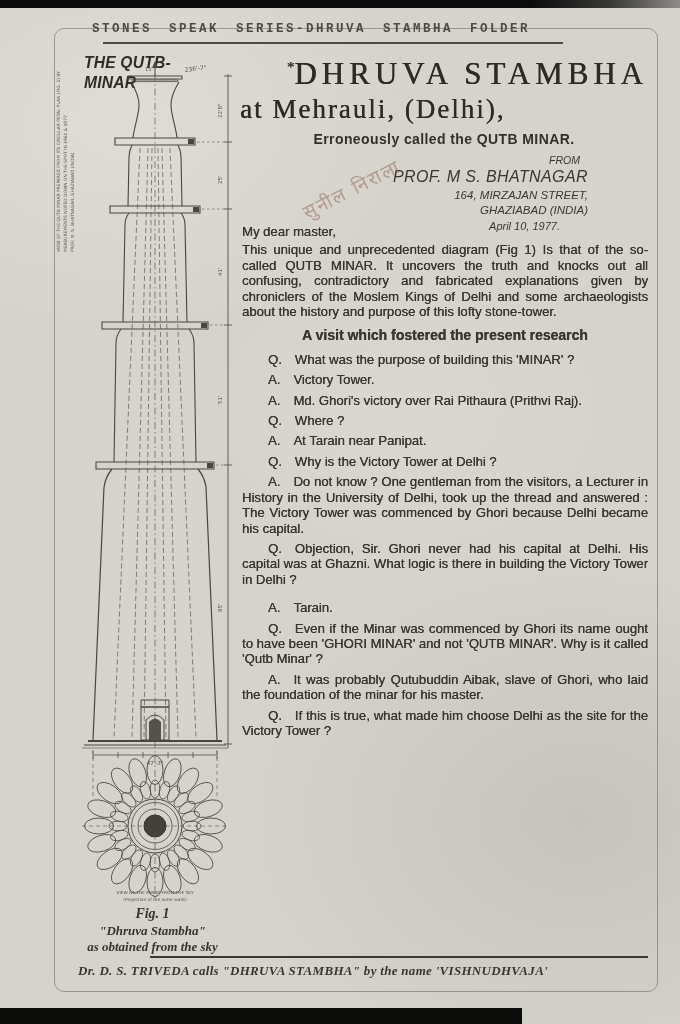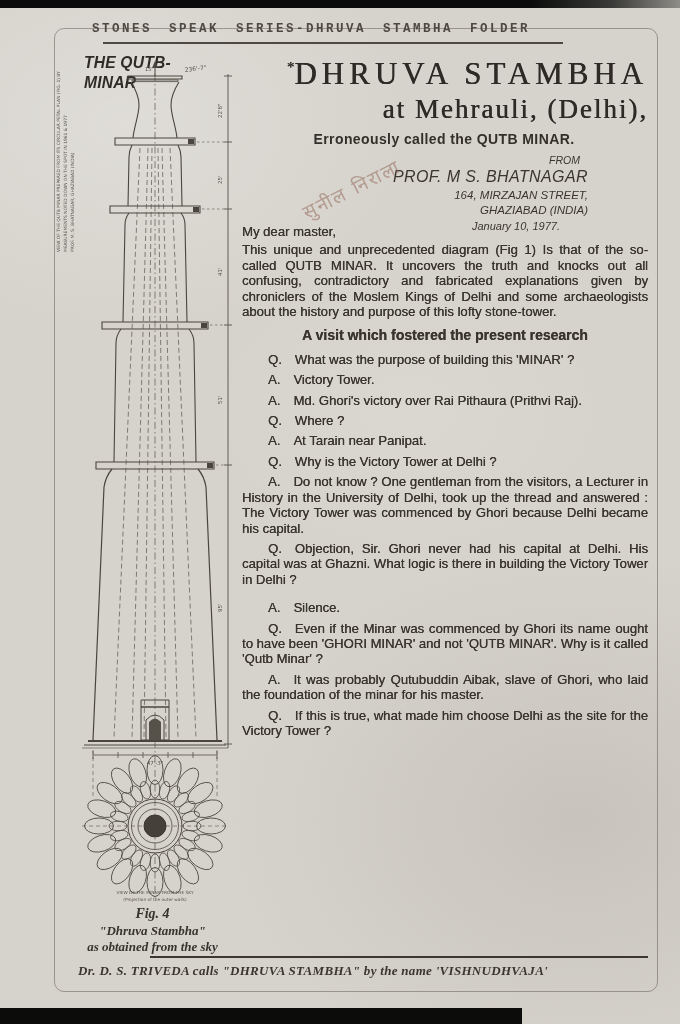--- a/index.html
+++ b/index.html
@@ -37,21 +37,21 @@
     font-family:"Liberation Serif", serif;font-weight:bold;font-style:italic;color:#37332d;}
   .fig-label{top:906px;font-size:14px;}
   .fig-line1{top:923px;font-size:13px;}
   .fig-line2{top:939px;font-size:13px;}
 
   .masthead{position:absolute;left:240px;top:56px;width:408px;}
   .m-title{font-family:"Liberation Serif", serif;font-size:31px;letter-spacing:5px;
     text-align:right;color:#2e2a25;text-shadow:.5px 0 0 currentColor;white-space:nowrap;}
   .m-title sup{font-size:15px;vertical-align:12px;letter-spacing:0;}
   .m-title2{font-family:"Liberation Serif", serif;font-size:27px;letter-spacing:2px;
-    text-align:right;margin-top:2px;color:#2e2a25;text-shadow:.4px 0 0 currentColor;}
+    text-align:left;margin-top:2px;color:#2e2a25;text-shadow:.4px 0 0 currentColor;}
   .m-sub{font-size:14px;font-weight:bold;text-align:center;margin-top:6px;letter-spacing:.4px;color:#332f29;}
   .m-fromblock{text-align:right;padding-right:60px;font-style:italic;font-weight:normal;color:#3a362f;}
   .m-from{font-size:10.5px;margin-top:7px;padding-right:8px;}
   .m-author{font-size:16px;margin-top:2px;letter-spacing:.4px;}
   .m-addr{font-size:11.5px;margin-top:3px;}
   .m-date{font-size:11px;margin-top:4px;padding-right:28px;}
 
   .letter{position:absolute;left:242px;top:224px;width:406px;
     font-size:13.1px;line-height:15.4px;text-align:justify;color:#3a362f;
     text-shadow:.25px 0 0 currentColor;}
@@ -227,51 +227,51 @@
         <ellipse cx="103" cy="714" rx="8" ry="14.5" transform="rotate(0 103 770)" fill="none" stroke="#4a463f" stroke-width="0.9"></ellipse>
       <circle cx="103" cy="770" r="27" class="ink" stroke-width="1"></circle>
       <circle cx="103" cy="770" r="23.5" class="ink" stroke-width="0.8"></circle>
       <circle cx="103" cy="770" r="17" class="ink" stroke-width="0.8"></circle>
       <circle cx="103" cy="770" r="11" fill="#45413a" stroke="#3a362f"></circle>
     </g>
     <text class="dimtxt" x="103" y="838" font-size="4.3" text-anchor="middle">VIEW OF THE MINAR FROM THE SKY</text>
     <text class="dimtxt" x="103" y="845" font-size="4.3" text-anchor="middle">(Projection of the outer walls)</text>
   </svg>
 
-  <div class="fig-caption fig-label">Fig. 4</div>
+  <div class="fig-caption fig-label">Fig. 1</div>
   <div class="fig-caption fig-line1">"Dhruva Stambha"</div>
   <div class="fig-caption fig-line2">as obtained from the sky</div>
 
   <div class="masthead">
     <div class="m-title"><sup>*</sup><span>DHRUVA STAMBHA</span></div>
     <div class="m-title2">at Mehrauli, (Delhi),</div>
     <div class="m-sub">Erroneously called the QUTB MINAR.</div>
     <div class="m-fromblock">
       <div class="m-from">FROM</div>
       <div class="m-author">PROF. M S. BHATNAGAR</div>
       <div class="m-addr">164, MIRZAJAN STREET,</div>
       <div class="m-addr">GHAZIABAD (INDIA)</div>
-      <div class="m-date">January 10, 1977.</div>
+      <div class="m-date">April 10, 1977.</div>
     </div>
   </div>
 
   <div class="letter">
     <p class="salutation">My dear master,</p>
     <p>This unique and unprecedented diagram (Fig 1) Is that of the so-called QUTB MINAR. It uncovers the truth and knocks out all confusing, contradictory and fabricated explanations given by chroniclers of the Moslem Kings of Delhi and some archaeologists about the history and purpose of this lofty stone-tower.</p>
     <p class="heading">A visit which fostered the present research</p>
 
     <p class="qa"><span class="speaker">Q.</span><span>What was the purpose of building this 'MINAR' ?</span></p>
     <p class="qa"><span class="speaker">A.</span><span>Victory Tower.</span></p>
     <p class="qa"><span class="speaker">A.</span><span>Md. Ghori's victory over Rai Pithaura (Prithvi Raj).</span></p>
     <p class="qa"><span class="speaker">Q.</span><span>Where ?</span></p>
     <p class="qa"><span class="speaker">A.</span><span>At Tarain near Panipat.</span></p>
     <p class="qa"><span class="speaker">Q.</span><span>Why is the Victory Tower at Delhi ?</span></p>
     <p class="qa"><span class="speaker">A.</span><span>Do not know ?  One gentleman from the visitors, a Lecturer in History in the University of Delhi, took up the thread and answered : The Victory Tower was commenced by Ghori because Delhi became his capital.</span></p>
     <p class="qa"><span class="speaker">Q.</span><span>Objection, Sir.  Ghori never had his capital at Delhi.  His capital was at Ghazni. What logic is there in building the Victory Tower in Delhi ?</span></p>
-    <p class="qa gap"><span class="speaker">A.</span><span>Silence.</span></p>
+    <p class="qa gap"><span class="speaker">A.</span><span>Tarain.</span></p>
     <p class="qa"><span class="speaker">Q.</span><span>Even if the Minar was commenced by Ghori its name ought to have been 'GHORI MINAR' and not 'QUTB MINAR'.  Why is it called 'Qutb Minar' ?</span></p>
     <p class="qa"><span class="speaker">A.</span><span>It was probably Qutubuddin Aibak, slave of Ghori, who laid the foundation of the minar for his master.</span></p>
     <p class="qa"><span class="speaker">Q.</span><span>If this is true, what made him choose Delhi as the site for the Victory Tower ?</span></p>
   </div>
 
   <div class="footer-rule"></div>
   <div class="footer-credit">Dr. D. S. TRIVEDA calls "DHRUVA STAMBHA" by the name 'VISHNUDHVAJA'</div>
 
   <div class="watermark">सुनील निराला</div>
   <div class="bar-bottom"></div>

